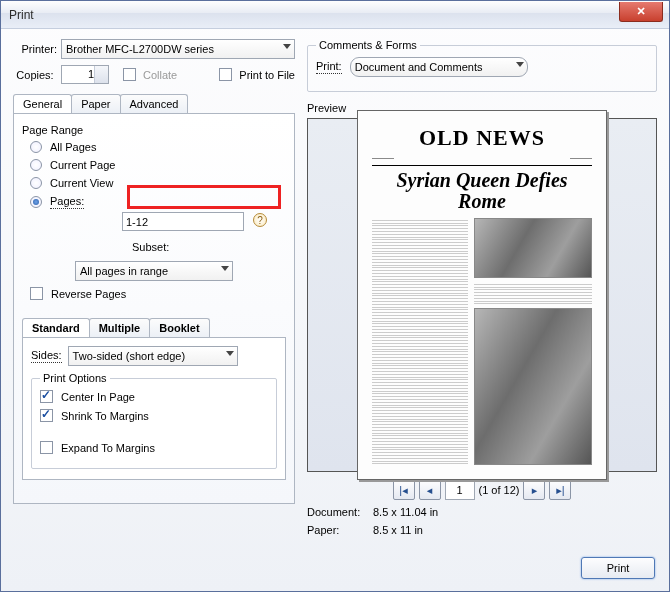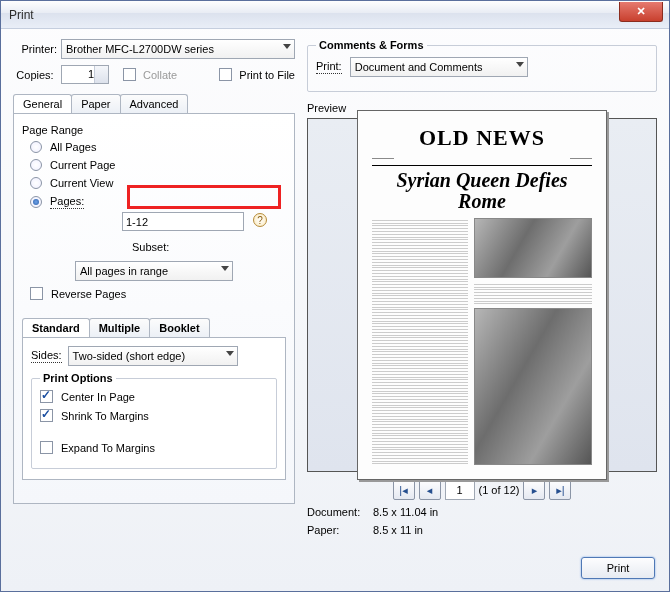--- a/index.html
+++ b/index.html
@@ -23,21 +23,21 @@
 .radio.sel::after { content: ""; position: absolute; top: 2px; left: 2px; width: 6px; height: 6px; background: radial-gradient(#6fa2e8,#2b5fa8); border-radius: 50%; }
 .tabrow { display: flex; border-bottom: 1px solid #aeb6c2; margin-top: 10px; }
 .tab { padding: 3px 9px 3px 9px; border: 1px solid #aeb6c2; border-bottom: none; background: linear-gradient(#fcfcfc,#ecf0f6); margin-right: -1px; border-radius: 3px 3px 0 0; position: relative; }
 .tab.active { background: #fff; z-index: 2; top: 0; }
 .tabbody { border: 1px solid #aeb6c2; border-top: none; background: #fff; padding: 8px 8px 10px 8px; }
 .group-title { margin: 2px 0 5px 0; }
 input.text { border: 1px solid #9fa7b3; background: #fff; height: 19px; padding: 0 3px; }
 .highlight { border: 3px solid #e22; padding: 2px; }
 .dotted { border-bottom: 1px dotted #333; padding-bottom: 1px; }
 fieldset { border: 1px solid #c7cdd8; border-radius: 2px; padding: 6px 8px 8px 8px; margin: 0; }
-legend { padding: 0 3px; font-weight: bold; }
+legend { padding: 0 3px; }
 .preview-title { margin-bottom: 4px; }
 .preview-frame { width: 100%; height: 354px; border: 1px solid #555; background: linear-gradient(#e9edf3,#dfe4ee); display: flex; align-items: center; justify-content: center; padding: 12px; position: relative; }
 .paper { width: 250px; height: 370px; background: #fdfdfd; position: relative; border: 1px solid #666; box-shadow: 2px 2px 0 #999; padding: 14px 14px; display: flex; flex-direction: column; }
 .paper .mast { font-family: "Times New Roman", serif; font-weight: bold; font-size: 22px; text-align: center; letter-spacing: 1px; }
 .paper hr { border: none; border-top: 1px solid #000; margin: 2px 0; }
 .paper .head1 { font-family: "Times New Roman", serif; font-style: italic; font-weight: bold; font-size: 20px; text-align: center; line-height: 1.05; margin: 2px 0 6px 0; }
 .paper .cols { flex: 1; display: flex; gap: 6px; }
 .paper .colA { flex: 0.9; }
 .paper .colB { flex: 1.1; display: flex; flex-direction: column; gap: 4px; }
 .txtfill { width: 100%; height: 100%; background: repeating-linear-gradient(#fdfdfd 0 1.8px,#c6c6c6 1.8px 2.8px); opacity: .9; }
@@ -152,21 +152,21 @@
           </fieldset>
         </div>
       </div>
     </div>
 
     <div class="rightcol">
       <fieldset>
         <legend>Comments &amp; Forms</legend>
         <div class="row">
           <span class="dotted">Print:</span>
-          <div class="combo" style="width:178px;margin-left:4px;">
+          <div class="combo" style="width:178px;margin-left:4px;border-radius:9px;">
             <span>Document and Comments</span>
               <span class="arrow"></span>
           </div>
         </div>
       </fieldset>
 
       <div class="preview-title" style="margin-top:10px;">Preview</div>
       <div class="preview-frame">
         <div class="paper">
           <div class="mast">OLD NEWS</div>

